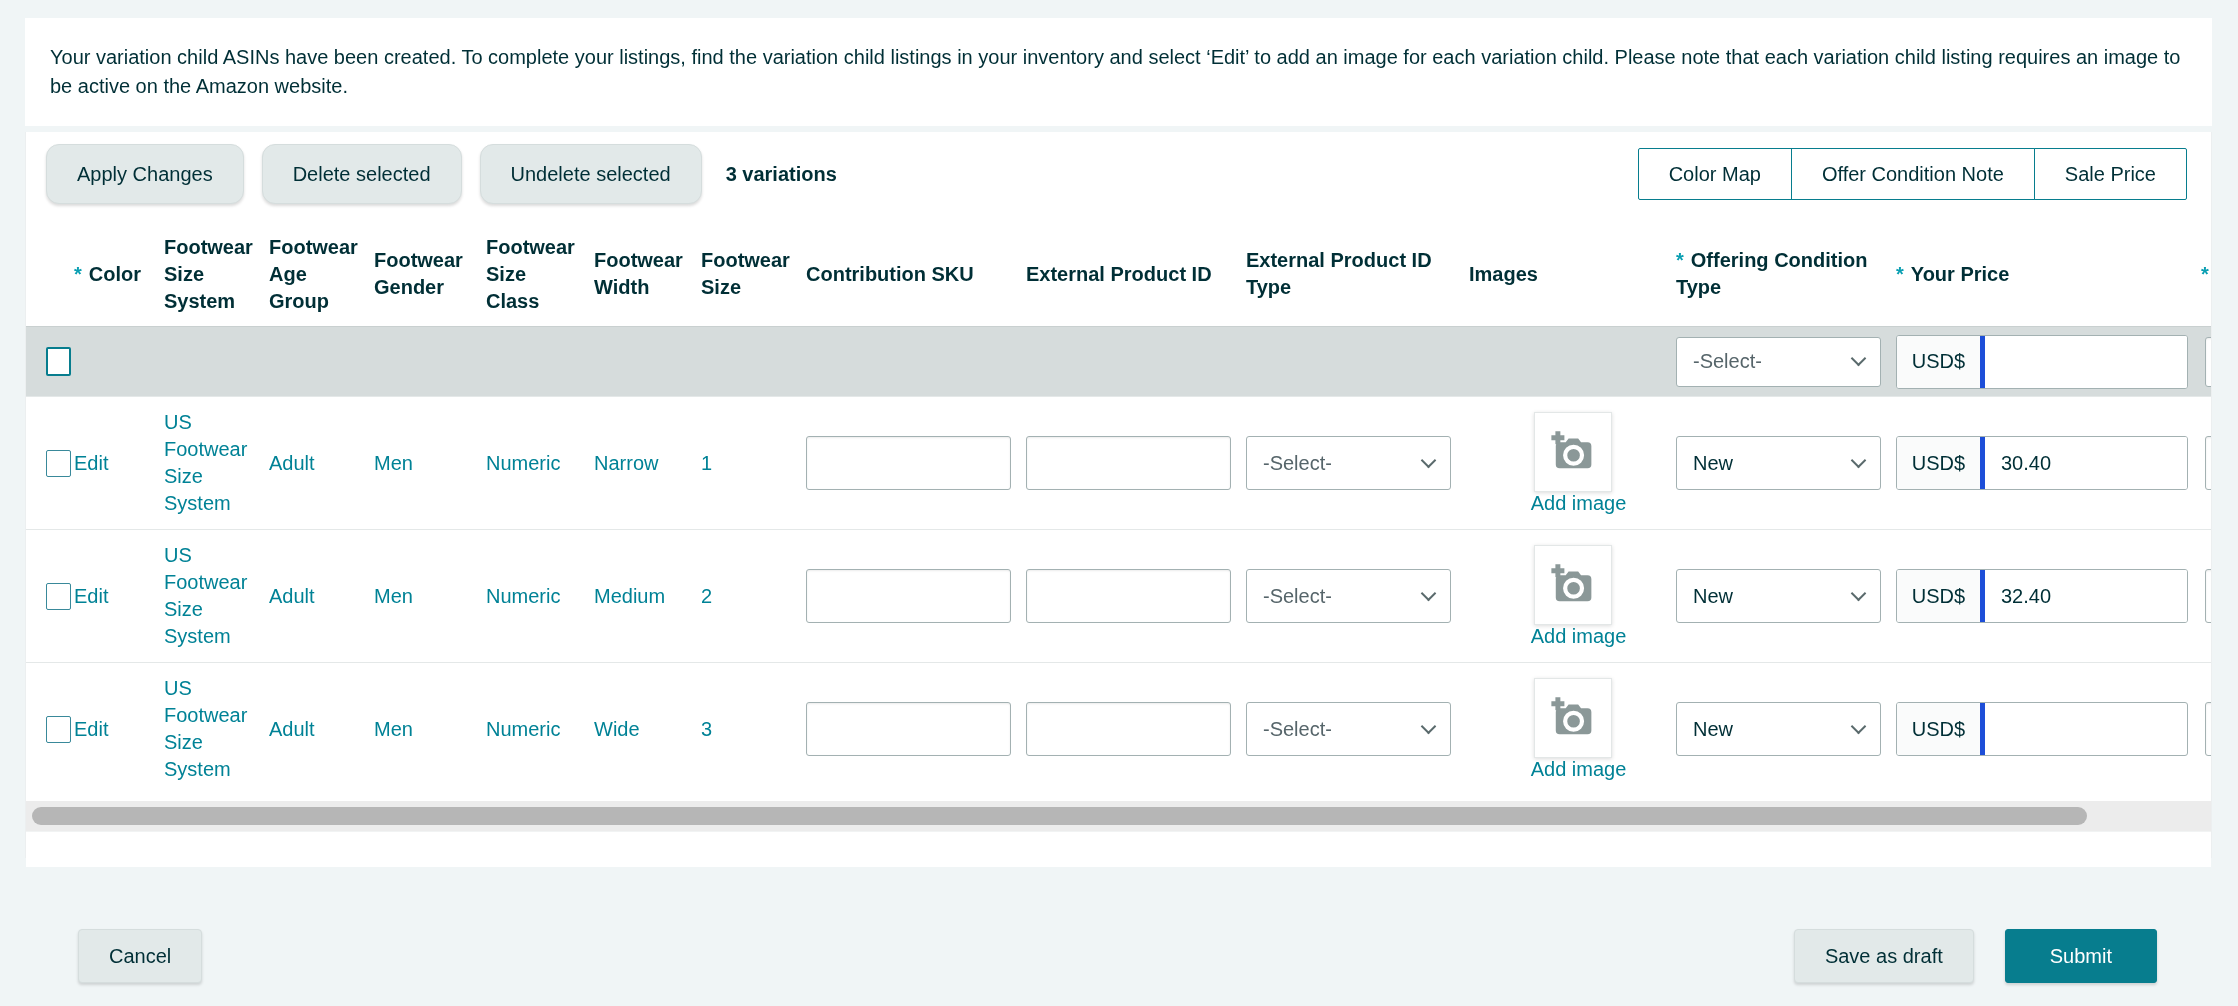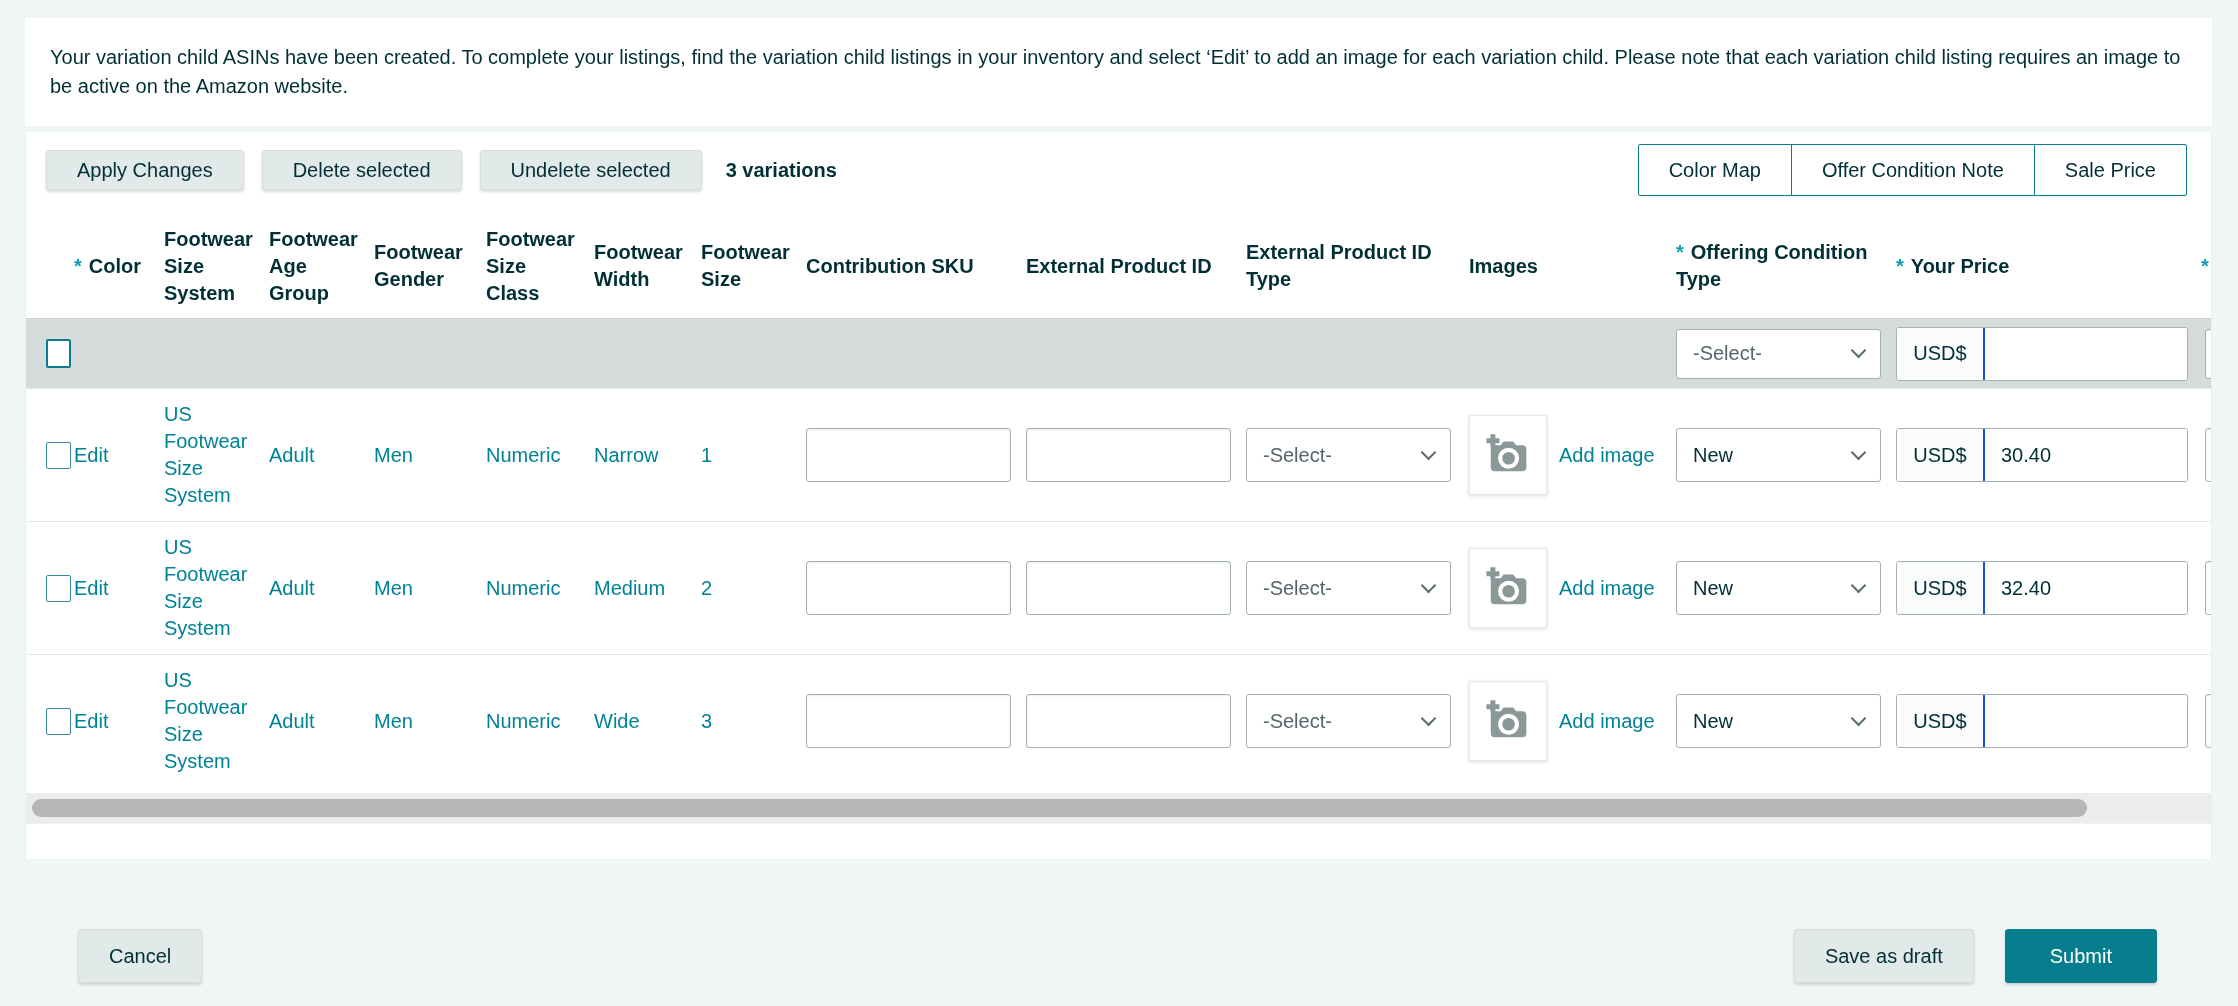--- a/index.html
+++ b/index.html
@@ -11,22 +11,22 @@
     color: #002f36;
     position: relative;
   }
   .card { position: absolute; left: 25px; width: 2187px; background: #ffffff; }
   .notice-card { top: 18px; padding: 25px 25px; line-height: 29px; }
   .main-card { top: 132px; height: 726px; border: 1px solid #eceff0; border-top: none; }
 
   
   .toolbar { display: flex; align-items: center; padding: 12px 24px 18px 20px; }
   .btn {
-    background: #e2e9e9; border: 1px solid #d5dddd; border-radius: 3px;
-    height: 40px; padding: 0 30px; font-size: 20px; color: #002f36;
+    background: #e2e9e9; border: 1px solid #d5dddd; border-radius: 13px;
+    height: 60px; padding: 0 30px; font-size: 20px; color: #002f36;
     display: inline-flex; align-items: center; justify-content: center;
     box-shadow: 0 2px 3px rgba(0,0,0,0.14); cursor: pointer; white-space: nowrap;
   }
   .toolbar .btn { margin-right: 18px; }
   .variation-count { font-weight: bold; margin-left: 6px; white-space: nowrap; }
   .toggle-group { margin-left: auto; display: flex; }
   .toggle {
     background: #ffffff; border: 1px solid #077d8e; height: 52px;
     display: inline-flex; align-items: center; justify-content: center;
     padding: 0 30px; color: #002f36; cursor: pointer; margin-left: -1px; white-space: nowrap;
@@ -71,30 +71,30 @@
     width: 11px; height: 11px; border-right: 2px solid #5a6a6c; border-bottom: 2px solid #5a6a6c;
     transform: rotate(45deg); margin-top: -6px; flex: 0 0 auto;
   }
   .gray-ctl { height: 50px; }
 
   .price-group {
     width: 292px; height: 54px; border: 1px solid #a3b1b2; border-radius: 3px;
     background: #fff; display: flex; align-items: stretch; overflow: hidden;
   }
   .price-group .prefix {
-    width: 88px; background: #fafbfb; border-right: 2px solid #1d4ed8;
+    width: 88px; background: #fafbfb; border-right: 5px solid #1d4ed8;
     display: flex; align-items: center; justify-content: center; color: #002f36;
   }
   .price-group input {
     border: none; outline: none; flex: 1; font-size: 20px; font-family: inherit;
     color: #002f36; padding: 0 16px; min-width: 0;
   }
   .sliver-input { width: 90px; margin-left: 4px; }
 
-  .images-cell { display: flex; align-items: center; }
+  .images-cell { display: flex; align-items: center; flex-direction: column; }
   .photo-box {
     width: 78px; height: 80px; background: #fff; border: 1px solid #e3e7e7;
     box-shadow: 0 1px 4px rgba(0,0,0,0.14); display: flex; align-items: center;
     justify-content: center; cursor: pointer; flex: 0 0 auto;
   }
   .add-image-link { color: #008296; margin-left: 12px; cursor: pointer; white-space: nowrap; }
 
   
   .hscroll-area { margin-top: 6px; height: 30px; background: #ececec; position: relative; }
   .hscroll-thumb {

